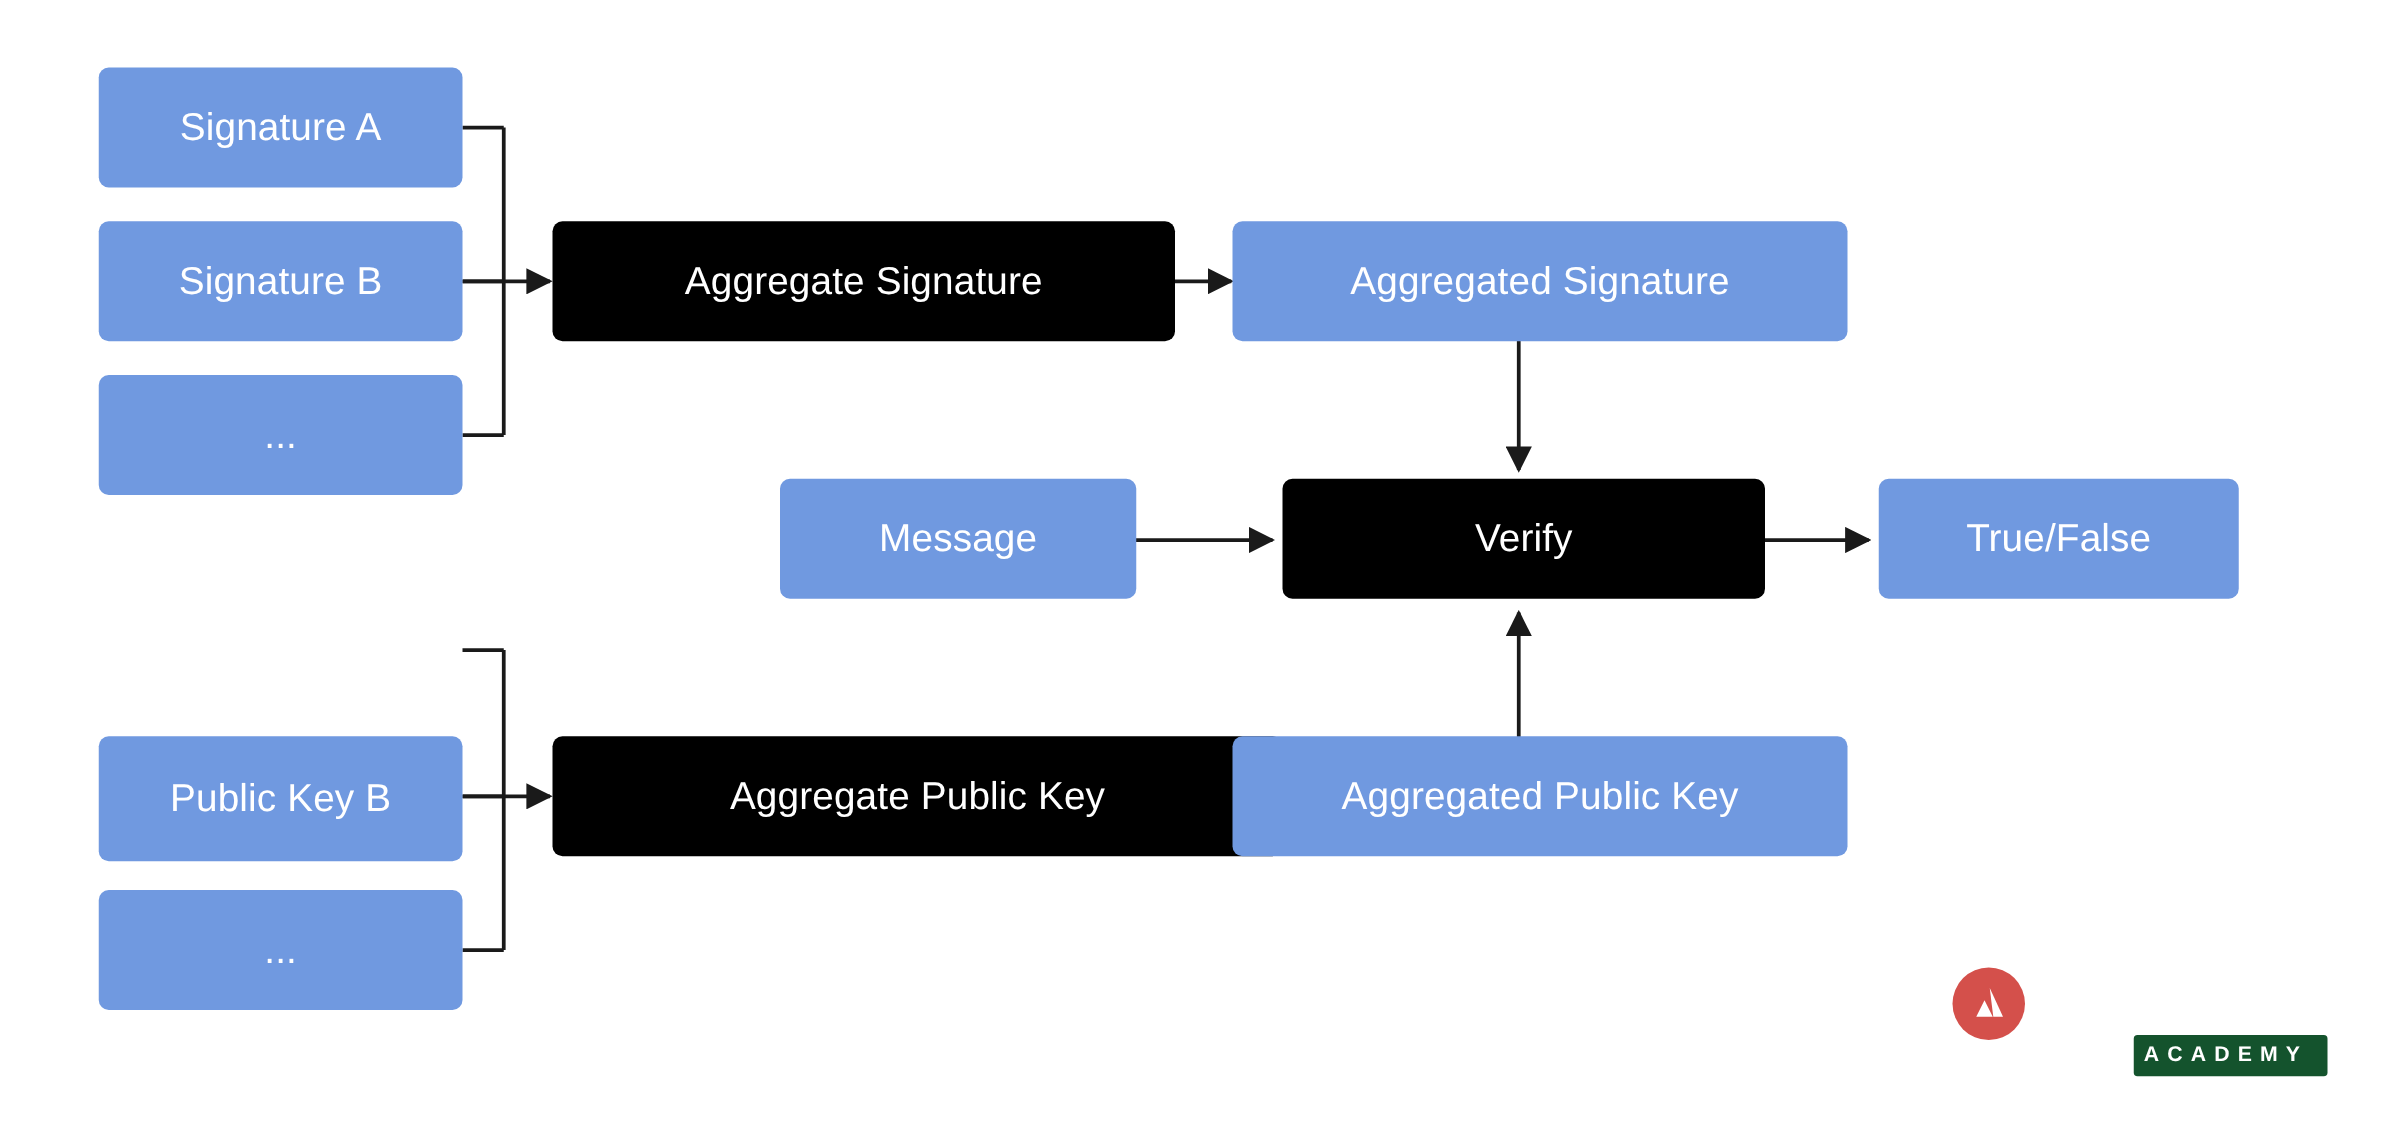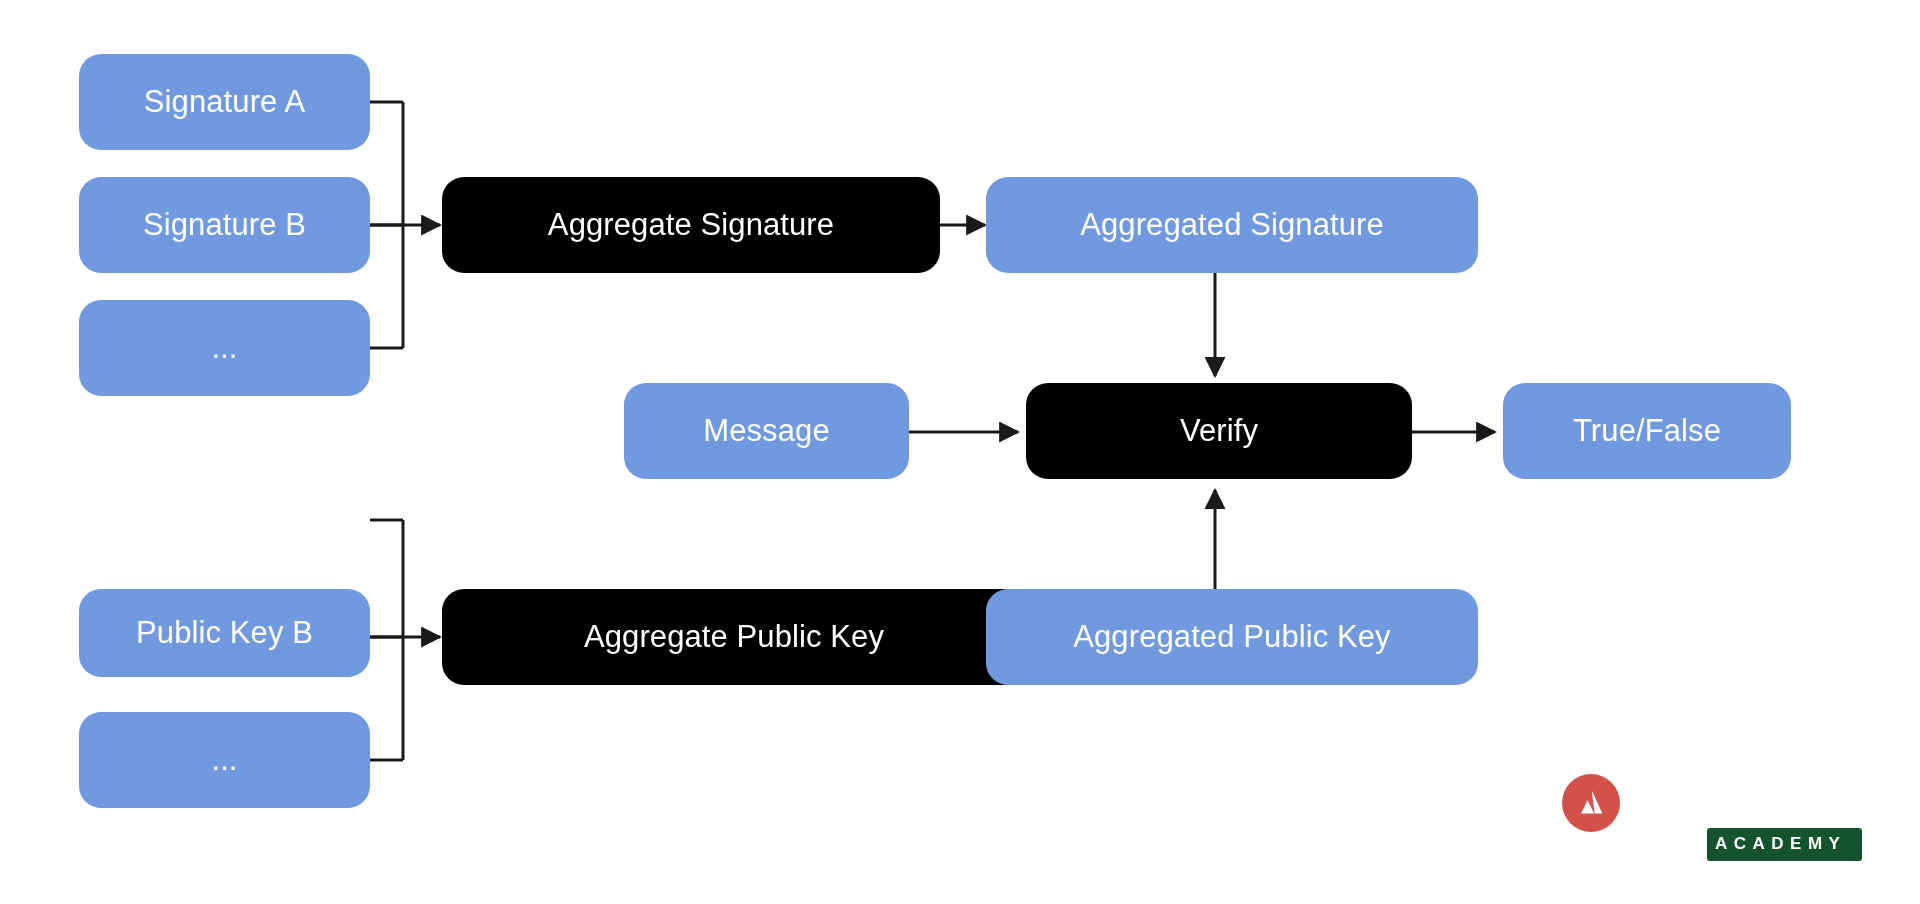--- a/index.html
+++ b/index.html
@@ -13,21 +13,21 @@
   #canvas {
     position: relative;
     width: 1920px;
     height: 904px;
     background: #ffffff;
     overflow: hidden;
   }
   .node {
     position: absolute;
     box-sizing: border-box;
-    border-radius: 22px;
+    border-radius: 8px;
     display: flex;
     align-items: center;
     justify-content: center;
     color: #ffffff;
     font-size: 31px;
     font-weight: 400;
     letter-spacing: 0.1px;
     line-height: 1.1;
     text-align: center;
     user-select: none;
@@ -150,21 +150,21 @@
   <div class="node blue" style="left:624px; top:383px; width:285px; height:96px;">
     <span class="label">Message</span>
   </div>
   <div class="node red bold" style="left:1026px; top:383px; width:386px; height:96px;">
     <span class="label">Verify</span>
   </div>
   <div class="node blue" style="left:1503px; top:383px; width:288px; height:96px;">
     <span class="label">True/False</span>
   </div>
 
-  <div class="node blue" style="left:79px;  top:589px; width:291px; height:88px;">
+  <div class="node blue" style="left:79px;  top:589px; width:291px; height:100px;">
     <span class="label">Public Key B</span>
   </div>
   <div class="node blue" style="left:79px;  top:712px; width:291px; height:96px;">
     <span class="label">...</span>
   </div>
 
   <div class="node red" style="left:442px; top:589px; width:584px; height:96px;">
     <span class="label">Aggregate Public Key</span>
   </div>
   <div class="node blue" style="left:986px; top:589px; width:492px; height:96px;">

